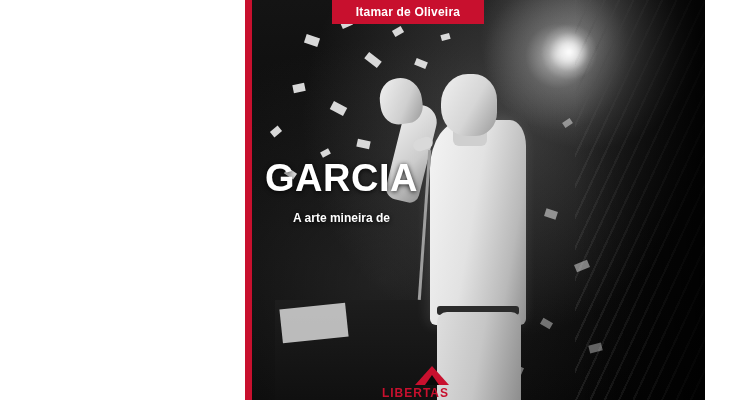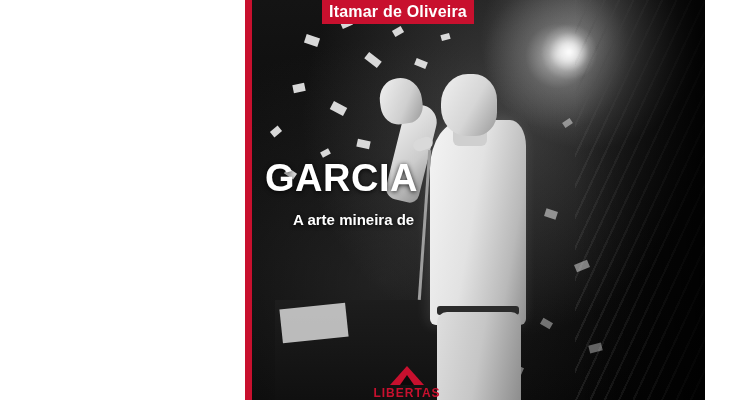--- a/index.html
+++ b/index.html
@@ -206,56 +206,56 @@
     color: #ffffff;
     font-size: 38px;
     line-height: 0.98;
     font-weight: bold;
     letter-spacing: 0.5px;
     text-shadow: 0 1px 5px rgba(0,0,0,0.85);
     margin: 0;
   }
   .book-subtitle {
     color: #ffffff;
-    font-size: 15px;
+    font-size: 12px;
     line-height: 1.25;
     font-weight: bold;
     margin: 14px 0 0 28px;
     text-shadow: 0 1px 4px rgba(0,0,0,0.85);
   }
 
   
   .author-banner {
     position: absolute;
-    left: 77px;
+    left: 87px;
     top: 0;
     width: 152px;
     height: 24px;
     background: #c8102e;
     color: #ffffff;
-    font-size: 16px;
+    font-size: 12px;
     font-weight: bold;
     display: flex;
     align-items: center;
     justify-content: center;
     z-index: 7;
     letter-spacing: 0.2px;
   }
 
   
   .publisher {
     position: absolute;
     left: 120px;
     bottom: 0;
     width: 84px;
     height: 32px;
     z-index: 7;
     display: flex;
     flex-direction: column;
-    align-items: center;
+    align-items: flex-end;
     justify-content: flex-end;
   }
   .pub-mark {
     width: 0;
     height: 0;
     border-left: 17px solid transparent;
     border-right: 17px solid transparent;
     border-bottom: 19px solid #c8102e;
     position: relative;
   }

